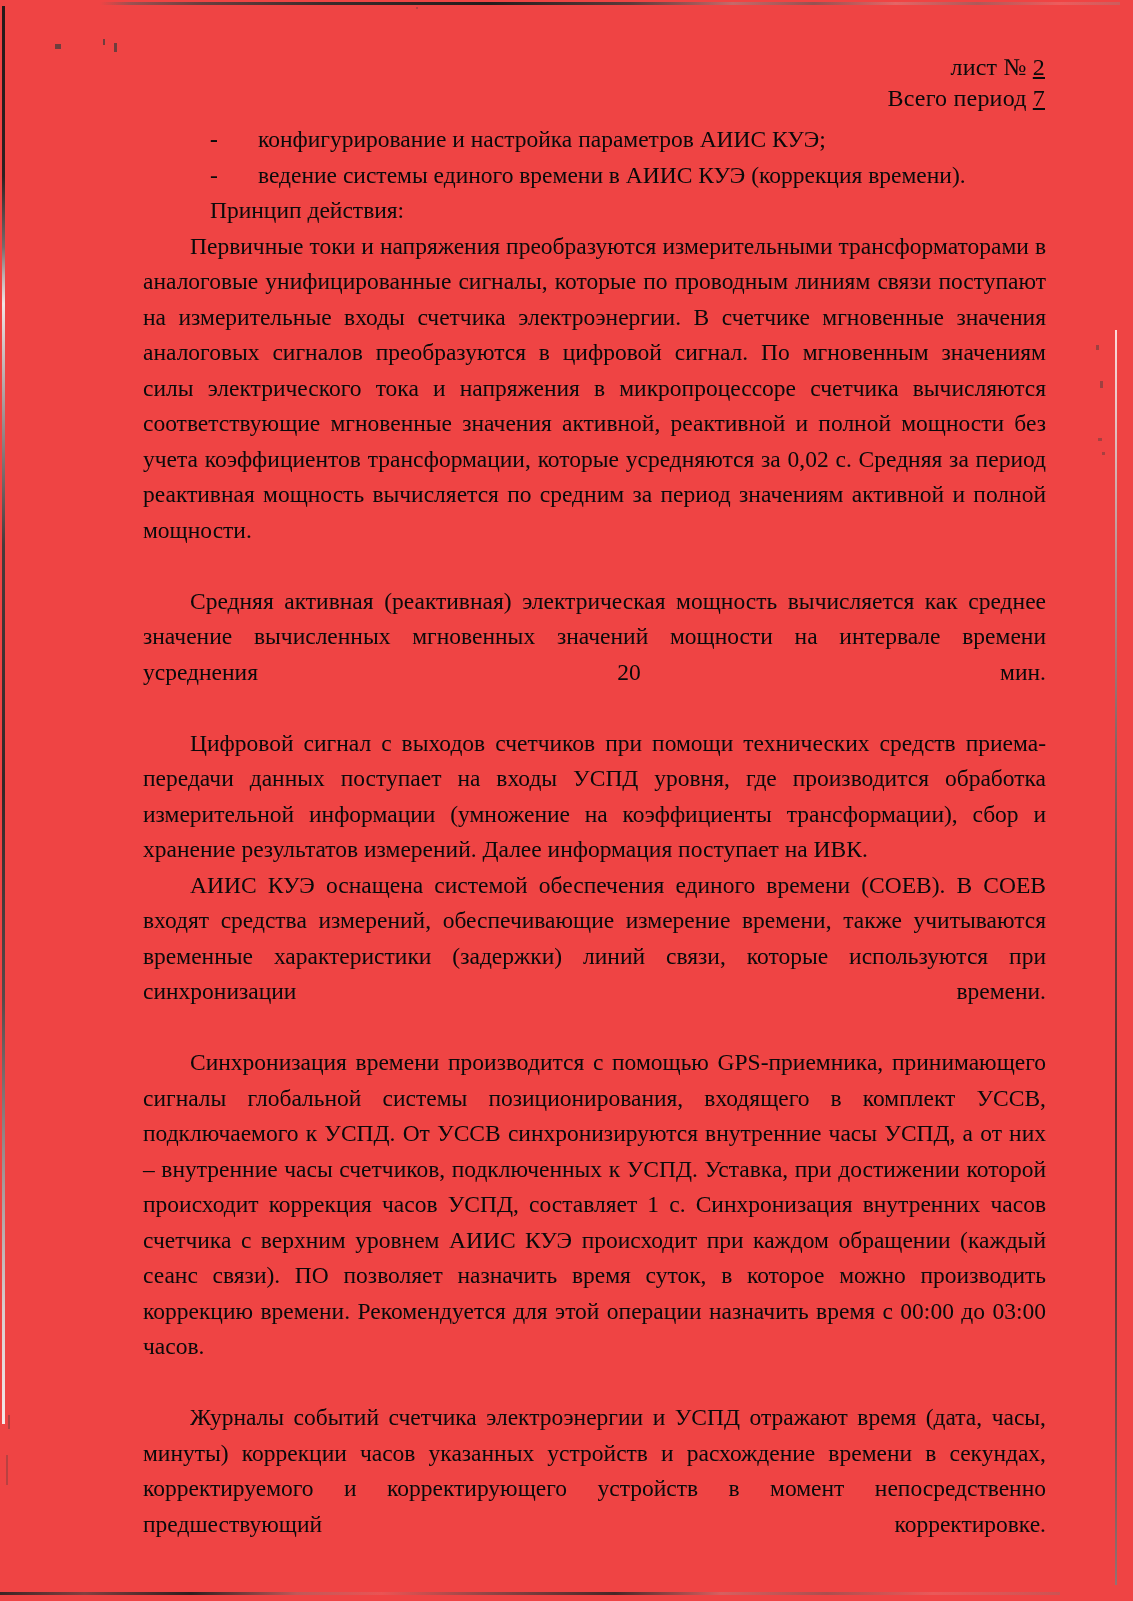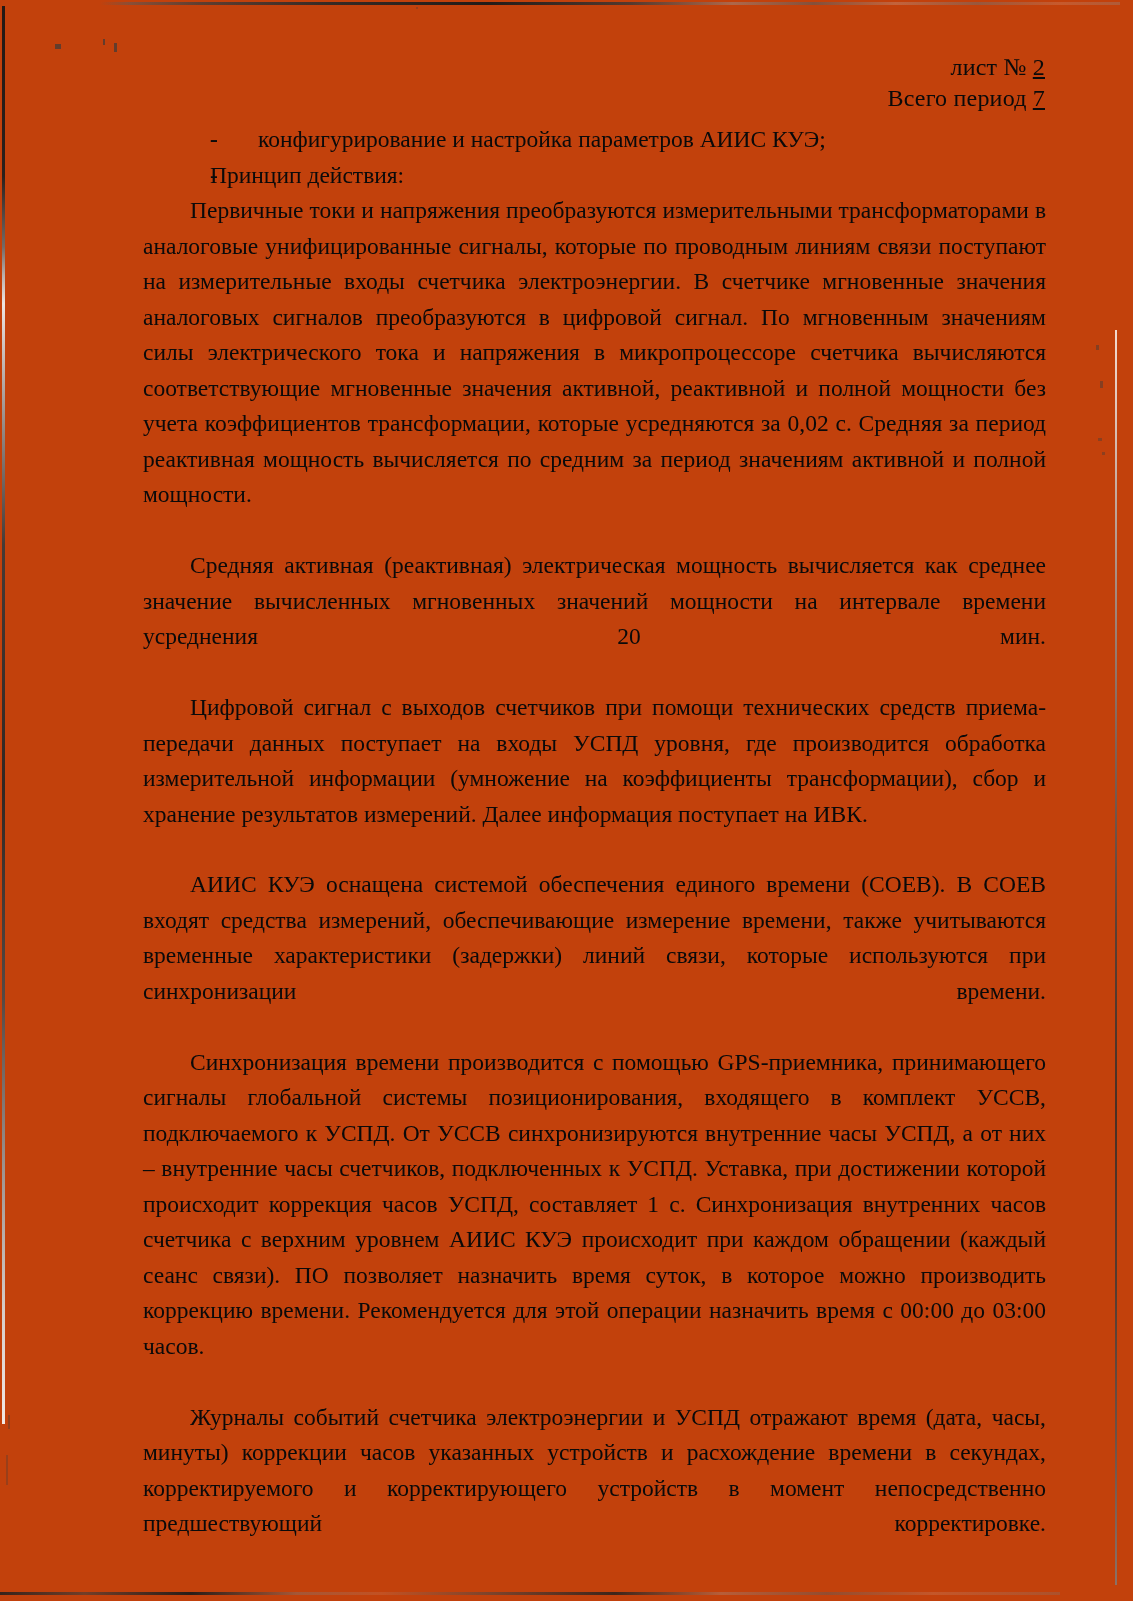--- a/index.html
+++ b/index.html
@@ -6,21 +6,21 @@
   html, body {
     margin: 0;
     padding: 0;
     background: #ffffff;
   }
 
   .page {
     position: relative;
     width: 1133px;
     height: 1601px;
-    background: #c2410c;
+    background: #ef4444;
     overflow: hidden;
     font-family: "Liberation Serif", "DejaVu Serif", serif;
     color: #0a0a0a;
     -webkit-font-smoothing: none;
   }
 
   
   .scan-edge-left {
     position: absolute;
     left: 2px;
@@ -135,21 +135,21 @@
     padding-left: 67px;
   }
 
   p.para {
     margin: 0;
     text-align: justify;
     text-justify: inter-word;
     text-indent: 47px;
     hyphens: manual;
   }
-  p.para.gap-before { margin-top: 35px; }
+  p.para.gap-before { }
   .body-start { margin-top: 37px; }
 
   
   p.para::after {
     content: "";
     display: inline-block;
     width: 100%;
   }
   p.para.no-stretch::after { display: none; }
 </style>
@@ -189,20 +189,21 @@
     <ul class="bullets">
       <li>
         <span class="dash">-</span>
       </li>
       <li>
         <span class="dash">-</span>
         <span class="btext">конфигурирование и настройка параметров АИИС КУЭ;</span>
       </li>
       <li>
         <span class="dash">-</span>
+        <span class="btext">ведение системы единого времени в АИИС КУЭ (коррекция времени).</span>
       </li>
     </ul>
 
     <div class="lead-in">Принцип действия:</div>
 
     <p class="para body-start">Первичные токи и напряжения преобразуются измерительными трансформаторами в аналоговые унифицированные сигналы, которые по проводным линиям связи поступают на измерительные входы счетчика электроэнергии. В счетчике мгновенные значения аналоговых сигналов преобразуются в цифровой сигнал. По мгновенным значениям силы электрического тока и напряжения в микропроцессоре счетчика вычисляются соответствующие мгновенные значения активной, реактивной и полной мощности без учета коэффициентов трансформации, которые усредняются за 0,02 с. Средняя за период реактивная мощность вычисляется по средним за период значениям активной и полной мощности.</p>
     <p class="para">Средняя активная (реактивная) электрическая мощность вычисляется как среднее значение вычисленных мгновенных значений мощности на интервале времени усреднения 20 мин.</p>
     <p class="para no-stretch">Цифровой сигнал с выходов счетчиков при помощи технических средств приема-передачи данных поступает на входы УСПД уровня, где производится обработка измерительной информации (умножение на коэффициенты трансформации), сбор и хранение результатов измерений. Далее информация поступает на ИВК.</p>
     <p class="para gap-before">АИИС КУЭ оснащена системой обеспечения единого времени (СОЕВ). В СОЕВ входят средства измерений, обеспечивающие измерение времени, также учитываются временные характеристики (задержки) линий связи, которые используются при синхронизации времени.</p>
     <p class="para">Синхронизация времени производится с помощью GPS-приемника, принимающего сигналы глобальной системы позиционирования, входящего в комплект УССВ, подключаемого к УСПД. От УССВ синхронизируются внутренние часы УСПД, а от них – внутренние часы счетчиков, подключенных к УСПД. Уставка, при достижении которой происходит коррекция часов УСПД, составляет 1 с. Синхронизация внутренних часов счетчика с верхним уровнем АИИС КУЭ происходит при каждом обращении (каждый сеанс связи). ПО позволяет назначить время суток, в которое можно производить коррекцию времени. Рекомендуется для этой операции назначить время с 00:00 до 03:00 часов.</p>

